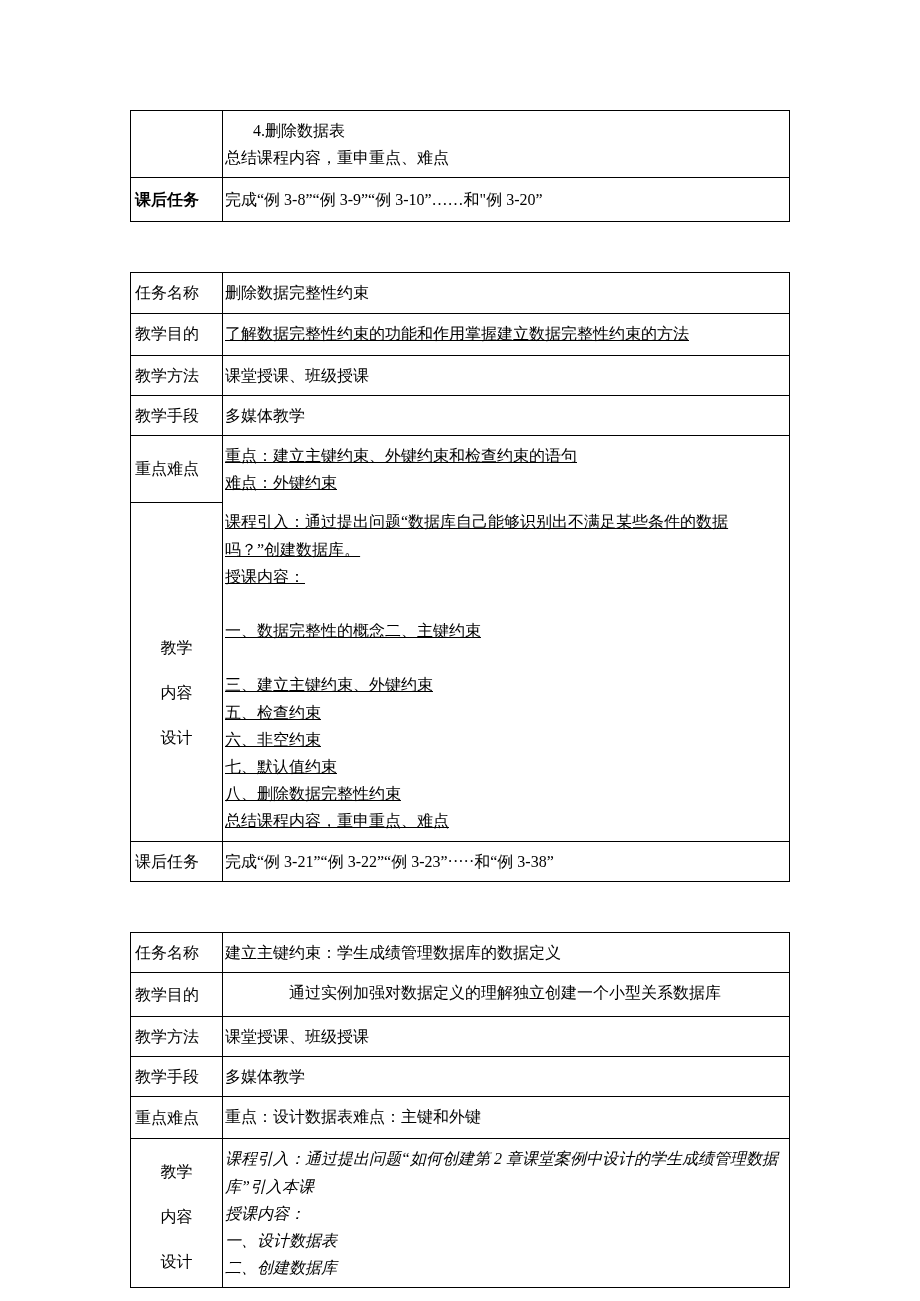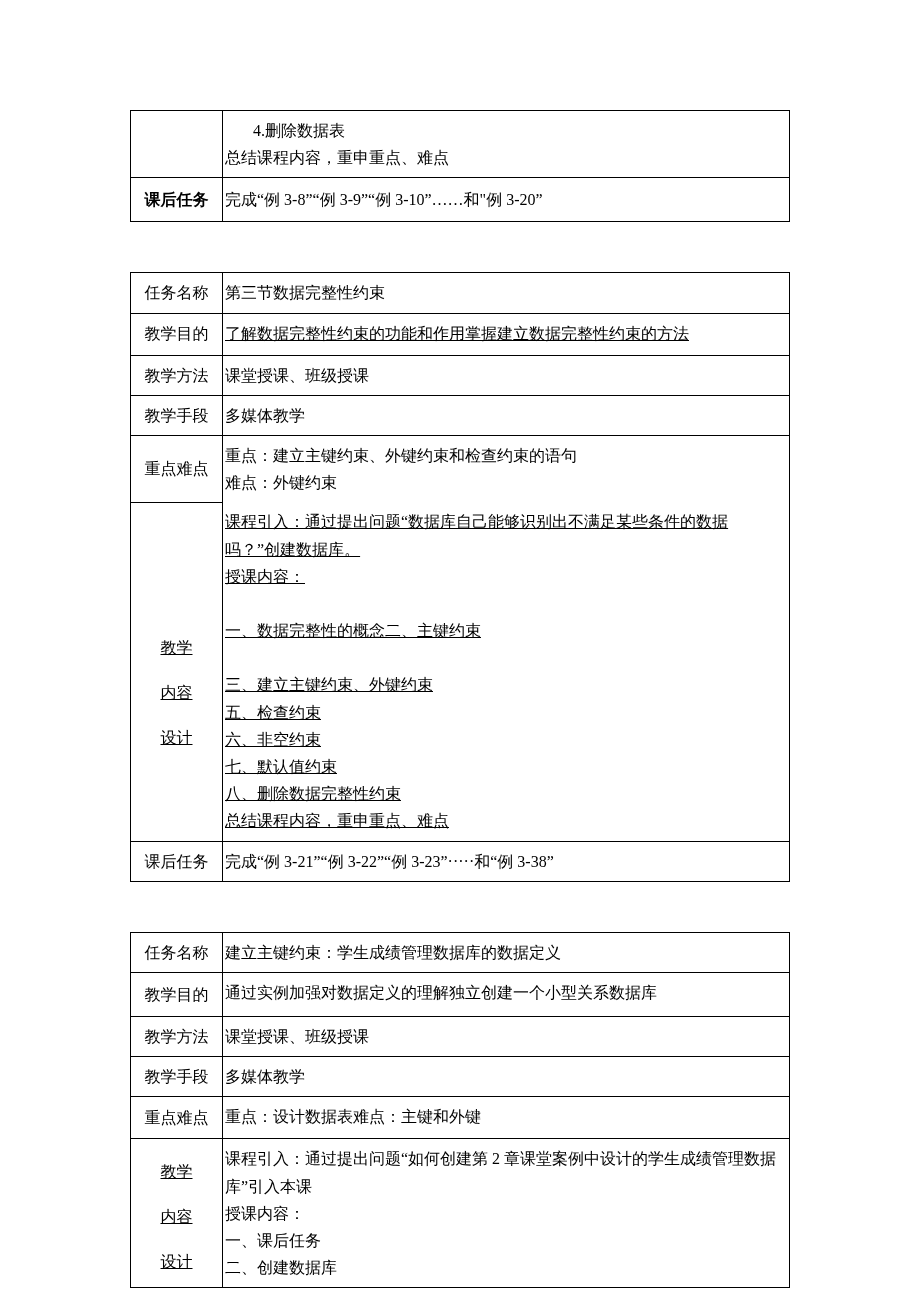--- a/index.html
+++ b/index.html
@@ -17,33 +17,31 @@
       margin-bottom: 50px;
     }
     td {
       border: 1px solid #000;
       padding: 6px 4px;
       vertical-align: middle;
       line-height: 1.7;
     }
     td.label {
       width: 92px;
-      text-align: center;
       font-family: "SimSun", "宋体", serif;
     }
     td.content {
       padding-left: 2px;
       border-radius: 11px;
     }
     .bold { font-weight: bold; }
     .indent1 { padding-left: 28px; display: block; }
     .design-line { display: block; }
     .multi-label {
       text-align: center;
-      text-decoration: underline;
     }
     .multi-label span { display: block; margin: 18px 0; }
   </style>
 </head>
 <body>
 
 <table>
   <tbody>
       <tr>
     <td class="label" style="height:60px;"></td>
@@ -56,37 +54,37 @@
     <td class="label bold">课后任务</td>
     <td class="content" style="height:44px;">完成“例 3-8”“例 3-9”“例 3-10”……和"例 3-20”</td>
   </tr>
 </tbody>
   </table>
 
 <table>
   <tbody>
       <tr>
     <td class="label">任务名称</td>
-    <td class="content">第三节数据完整性约束</td>
+    <td class="content">删除数据完整性约束</td>
   </tr>
   <tr>
     <td class="label">教学目的</td>
     <td class="content" style="height:42px;text-decoration:underline;">了解数据完整性约束的功能和作用掌握建立数据完整性约束的方法</td>
   </tr>
   <tr>
     <td class="label">教学方法</td>
     <td class="content">课堂授课、班级授课</td>
   </tr>
   <tr>
     <td class="label">教学手段</td>
     <td class="content">多媒体教学</td>
   </tr>
   <tr>
     <td class="label" rowspan="1">重点难点</td>
-    <td class="content" style="border-bottom:none;">
+    <td class="content" style="border-bottom:none;text-decoration:underline;">
       <span class="design-line">重点：建立主键约束、外键约束和检查约束的语句</span>
       <span class="design-line">难点：外键约束</span>
     </td>
   </tr>
   <tr>
     <td class="label multi-label" style="border-top:none;">
       <span style="margin-top:60px;">教学</span>
       <span>内容</span>
       <span>设计</span>
     </td>
@@ -113,42 +111,42 @@
   </table>
 
 <table style="margin-bottom:0;">
   <tbody>
       <tr>
     <td class="label">任务名称</td>
     <td class="content">建立主键约束：学生成绩管理数据库的数据定义</td>
   </tr>
   <tr>
     <td class="label">教学目的</td>
-    <td class="content" style="height:44px; vertical-align:top;">通过实例加强对数据定义的理解独立创建一个小型关系数据库</td>
+    <td class="content" style="height:44px; vertical-align:top;text-align:center;">通过实例加强对数据定义的理解独立创建一个小型关系数据库</td>
   </tr>
   <tr>
     <td class="label">教学方法</td>
     <td class="content">课堂授课、班级授课</td>
   </tr>
   <tr>
     <td class="label">教学手段</td>
     <td class="content">多媒体教学</td>
   </tr>
   <tr>
     <td class="label">重点难点</td>
     <td class="content" style="height:42px; vertical-align:top;margin-left:28px;">重点：设计数据表难点：主键和外键</td>
   </tr>
   <tr>
     <td class="label multi-label">
       <span style="margin:6px 0 18px 0;">教学</span>
       <span style="margin:18px 0;">内容</span>
       <span style="margin:18px 0 0 0;">设计</span>
     </td>
-    <td class="content" style="vertical-align:top;">
+    <td class="content" style="vertical-align:top;font-style:italic;">
       <span class="design-line">课程引入：通过提出问题“如何创建第 2 章课堂案例中设计的学生成绩管理数据</span>
       <span class="design-line">库”引入本课</span>
       <span class="design-line">授课内容：</span>
-      <span class="design-line">一、课后任务</span>
+      <span class="design-line">一、设计数据表</span>
       <span class="design-line">二、创建数据库</span>
     </td>
   </tr>
 </tbody>
   </table>
 
 </body></html>

